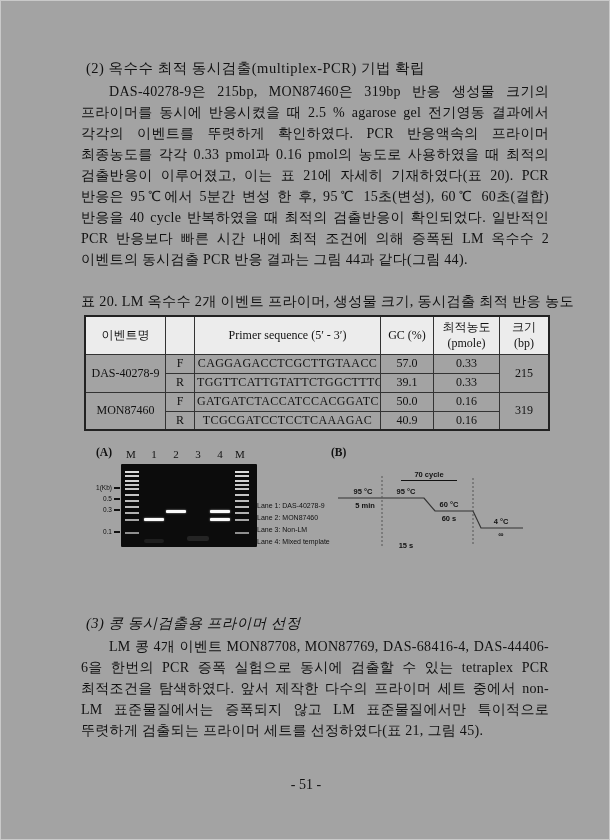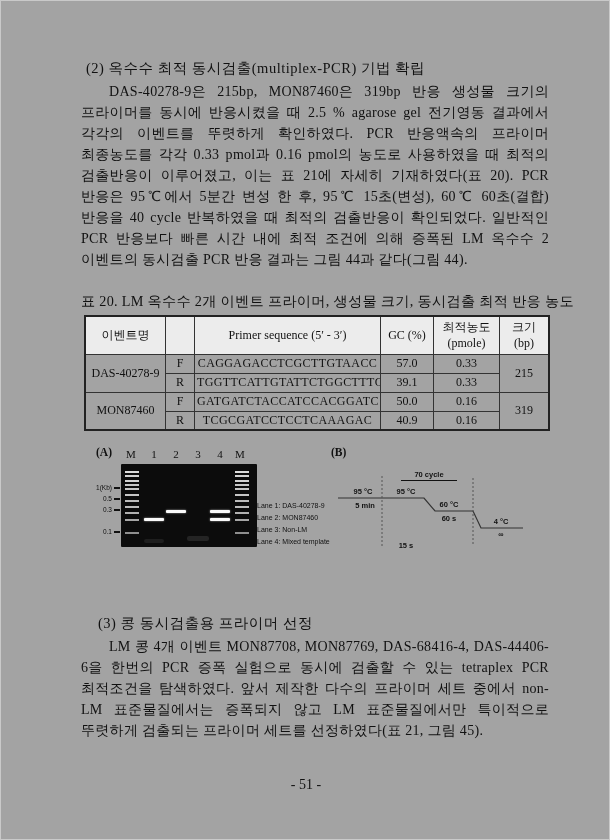--- a/index.html
+++ b/index.html
@@ -183,18 +183,18 @@
     <span class="lbl" style="left:19px; top:55px;">5 min</span>
     <span class="lbl" style="left:60px; top:41px;">95 °C</span>
     <span class="lbl" style="left:60px; top:55px;margin-top:40px;">15 s</span>
     <span class="lbl" style="left:103px; top:54px;">60 °C</span>
     <span class="lbl" style="left:103px; top:68px;">60 s</span>
     <span class="lbl" style="left:155px; top:71px;">4 °C</span>
     <span class="lbl" style="left:155px; top:84px;">∞</span>
   </div>
 
 
-  <div class="abs heading" style="left:97px; top:613px;">(3) 콩 동시검출용 프라이머 선정</div>
+  <div class="abs heading" style="left:85px; top:613px;font-style:italic;">(3) 콩 동시검출용 프라이머 선정</div>
   <div class="abs bodytext" style="left:80px; top:635px;">LM 콩 4개 이벤트 MON87708, MON87769, DAS-68416-4, DAS-44406-6을 한번의 PCR 증폭 실험으로 동시에 검출할 수 있는 tetraplex PCR 최적조건을 탐색하였다. 앞서 제작한 다수의 프라이머 세트 중에서 non-LM 표준물질에서는 증폭되지 않고 LM 표준물질에서만 특이적으로 뚜렷하게 검출되는 프라이머 세트를 선정하였다(표 21, 그림 45).</div>
 
   <div class="abs pagenum" style="top:776px;">- 51 -</div>
 
 </div>
 
 </body></html>

